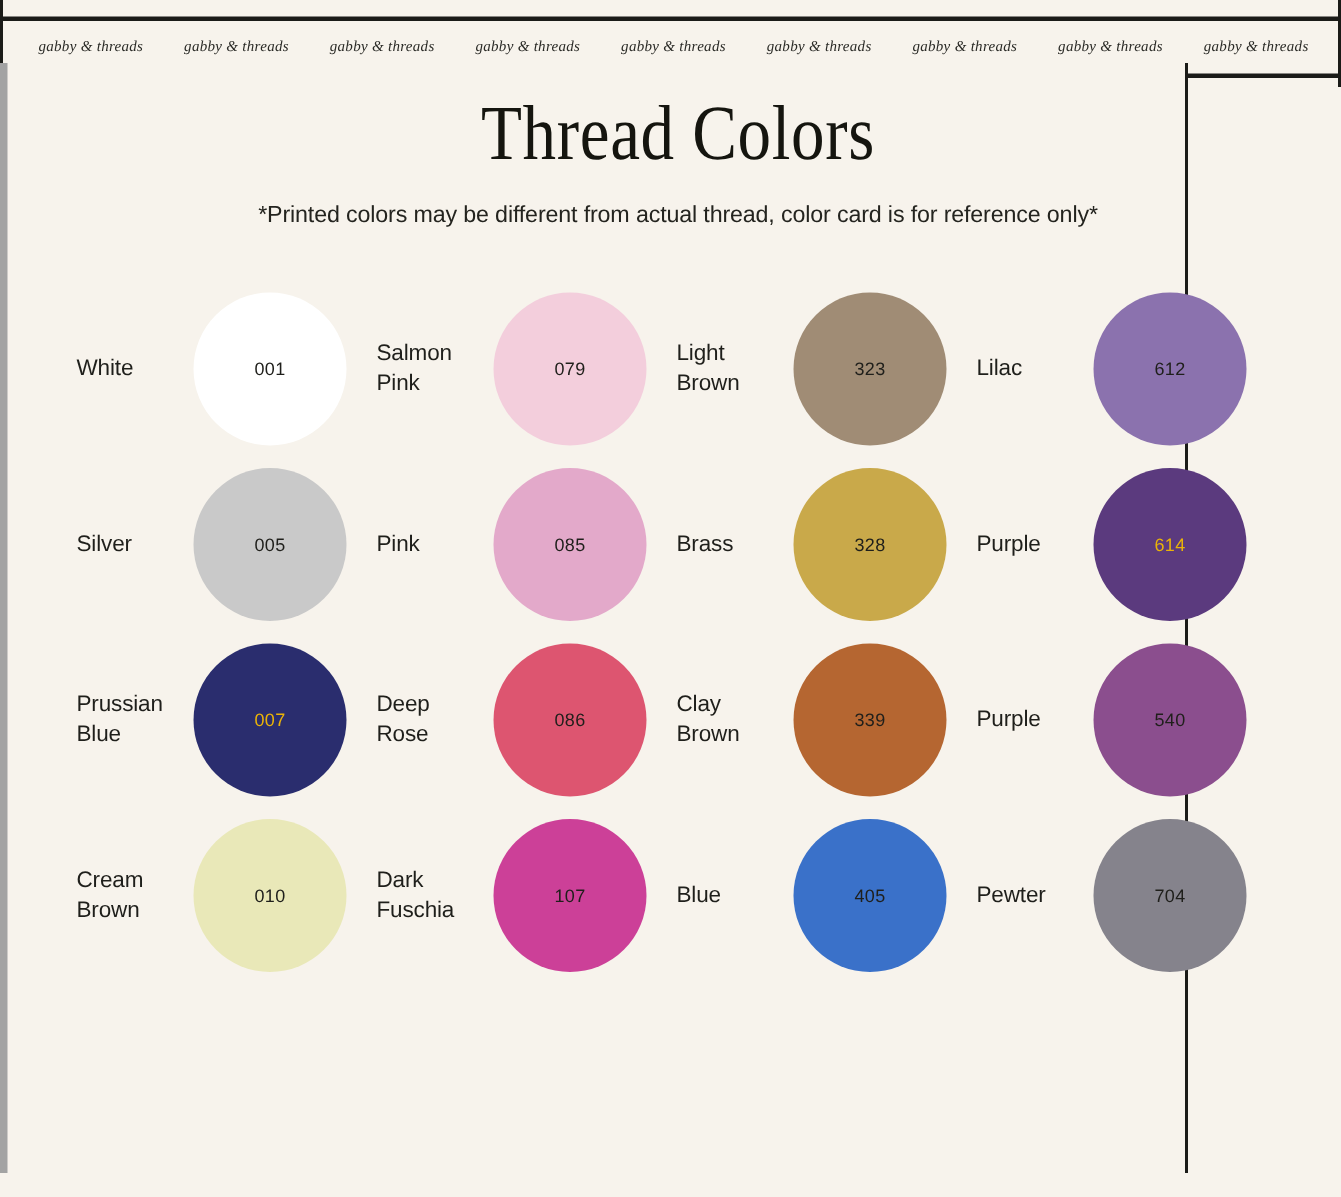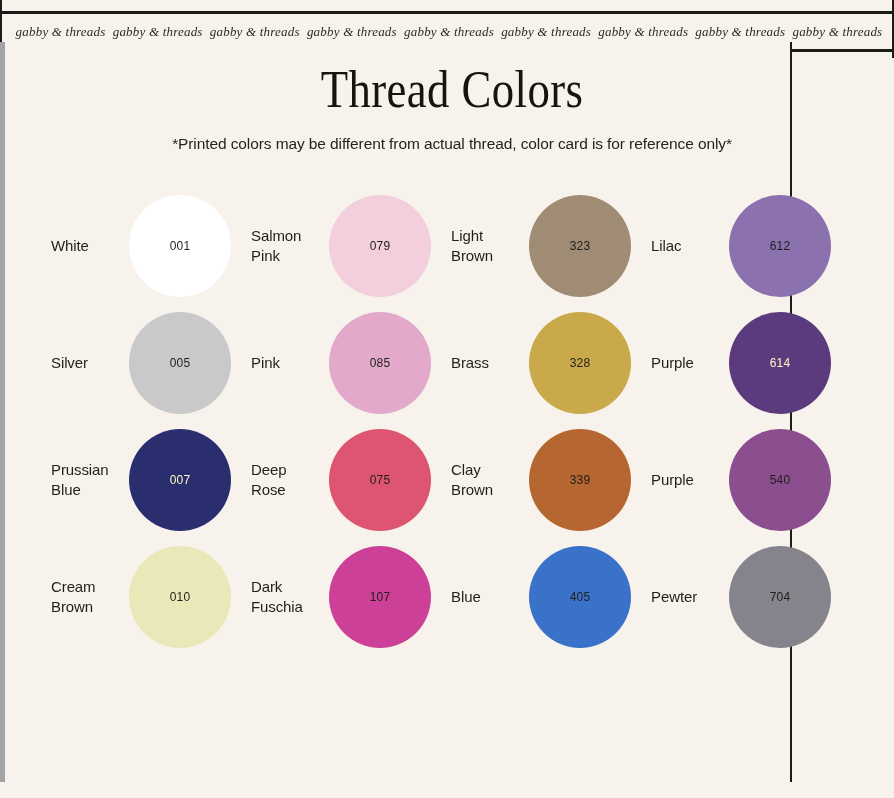--- a/index.html
+++ b/index.html
@@ -52,21 +52,21 @@
     height: 35px;
     display: flex;
     align-items: center;
     justify-content: space-around;
     box-sizing: border-box;
     padding: 0 10px;
   }
   .banner-item {
     font-family: "Liberation Serif", serif;
     font-style: italic;
-    font-size: 13px;
+    font-size: 10px;
     color: #2a2a26;
     white-space: nowrap;
     letter-spacing: 0.2px;
   }
 
   
   .body-frame {
     position: absolute;
     top: 42px;
     left: 0;
@@ -139,21 +139,21 @@
     height: 102px;
     border-radius: 50%;
     display: flex;
     align-items: center;
     justify-content: center;
     font-size: 12px;
     color: #1f1f1b;
     letter-spacing: 0.2px;
     flex: 0 0 auto;
   }
-  .swatch.light-text { color: #fef9c3; }
+  .swatch.light-text { color: #eab308; }
 </style>
 </head>
 <body>
 
 <div class="page">
 
   <div class="banner-wrap">
     <div class="banner-rule top"></div>
     <div class="banner-rule bottom"></div>
     <div class="banner-strip" id="banner-strip">
@@ -209,21 +209,21 @@
             <div class="swatch light-text" style="background: rgb(91, 58, 126);">614</div>
           </div>
         </div>
         <div class="grid-row">
           <div class="cell">
             <div class="label">Prussian Blue</div>
             <div class="swatch light-text" style="background: rgb(42, 45, 110);">007</div>
           </div>
           <div class="cell">
             <div class="label">Deep Rose</div>
-            <div class="swatch" style="background: rgb(221, 85, 112);">075</div>
+            <div class="swatch" style="background: rgb(221, 85, 112);">086</div>
           </div>
           <div class="cell">
             <div class="label">Clay Brown</div>
             <div class="swatch" style="background: rgb(181, 102, 49);">339</div>
           </div>
           <div class="cell">
             <div class="label">Purple</div>
             <div class="swatch" style="background: rgb(139, 78, 142);">540</div>
           </div>
         </div>

